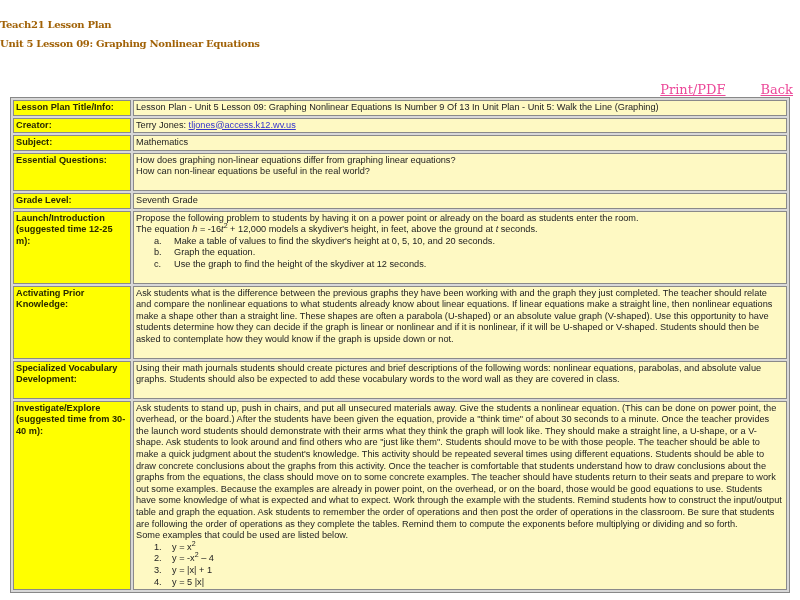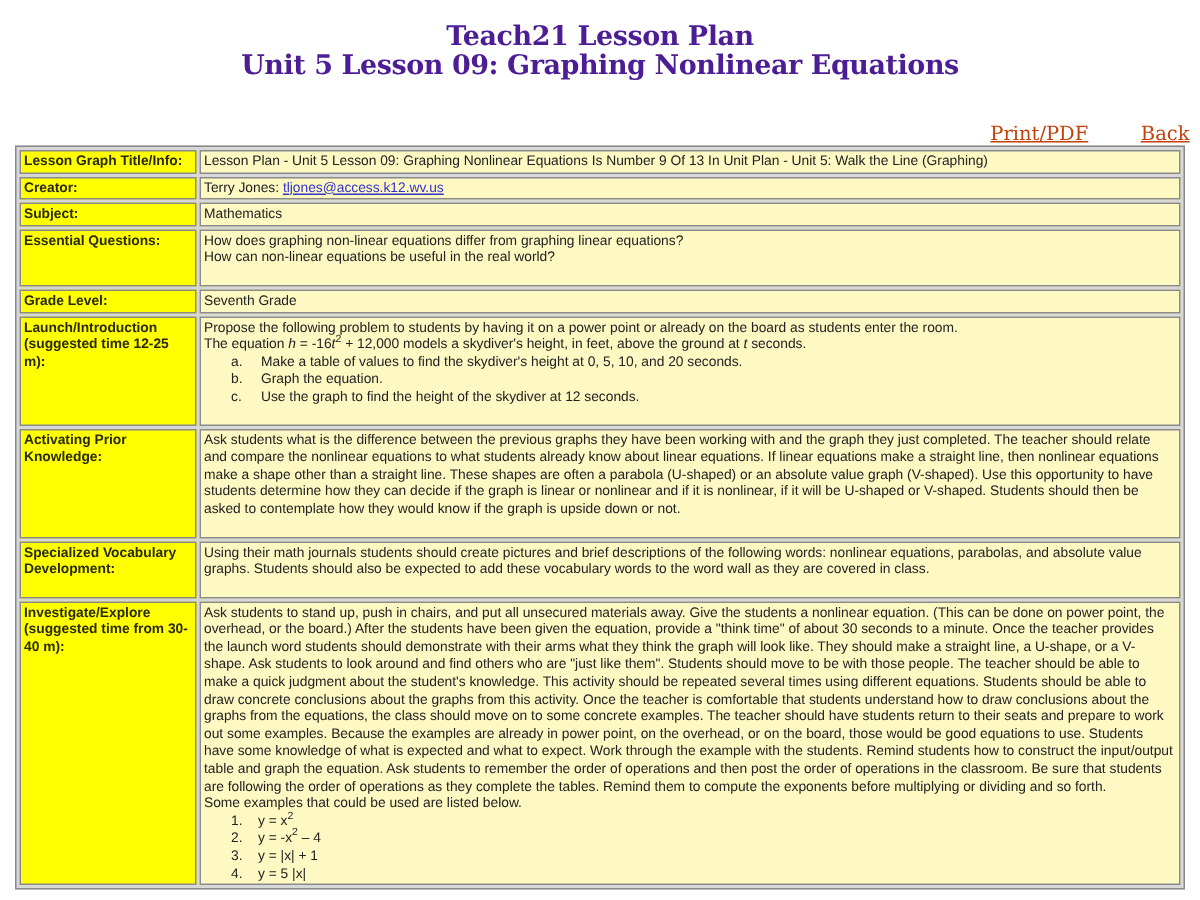--- a/index.html
+++ b/index.html
@@ -1,34 +1,33 @@
 <!DOCTYPE html>
 <html><head>
   <meta charset="utf-8">
   <style>
     html, body { margin: 0; padding: 0; background: #ffffff; }
     body { width: 800px; height: 600px; overflow: hidden; position: relative; }
     .header {
-      text-align: center;
       font-family: "DejaVu Serif", serif;
       font-weight: bold;
-      font-size: 18px;
+      font-size: 10px;
       line-height: 19px;
-      color: #4c1d95;
+      color: #a16207;
       padding-top: 15px;
       letter-spacing: -0.3px;
     }
     .toplinks {
       position: absolute;
       top: 82px;
       right: 7px;
       font-family: "DejaVu Serif", serif;
       font-size: 13px;
     }
-    .toplinks a { color: #c2410c; text-decoration: underline; margin-left: 35px; }
+    .toplinks a { color: #ec4899; text-decoration: underline; margin-left: 35px; }
     table.plan {
       position: absolute;
       top: 97px;
       left: 10px;
       width: 780px;
       border-collapse: separate;
       border-spacing: 2px;
       border: 1px solid #888;
       background: #d8d8d8;
       font-family: "Liberation Sans", sans-serif;
@@ -66,21 +65,21 @@
   <div>Unit 5 Lesson 09: Graphing Nonlinear Equations</div>
 </div>
 
 <div class="toplinks">
   <a href="#">Print/PDF</a><a href="#">Back</a>
 </div>
 
 <table class="plan">
   <tbody>
       <tr>
-    <td class="label">Lesson Graph Title/Info:</td>
+    <td class="label">Lesson Plan Title/Info:</td>
     <td class="value">Lesson Plan - Unit 5 Lesson 09: Graphing Nonlinear Equations Is Number 9 Of 13 In Unit Plan - Unit 5: Walk the Line (Graphing)</td>
   </tr>
   <tr>
     <td class="label">Creator:</td>
     <td class="value"><span>Terry Jones: </span><a href="#">tljones@access.k12.wv.us</a></td>
   </tr>
   <tr>
     <td class="label">Subject:</td>
     <td class="value">Mathematics</td>
   </tr>

